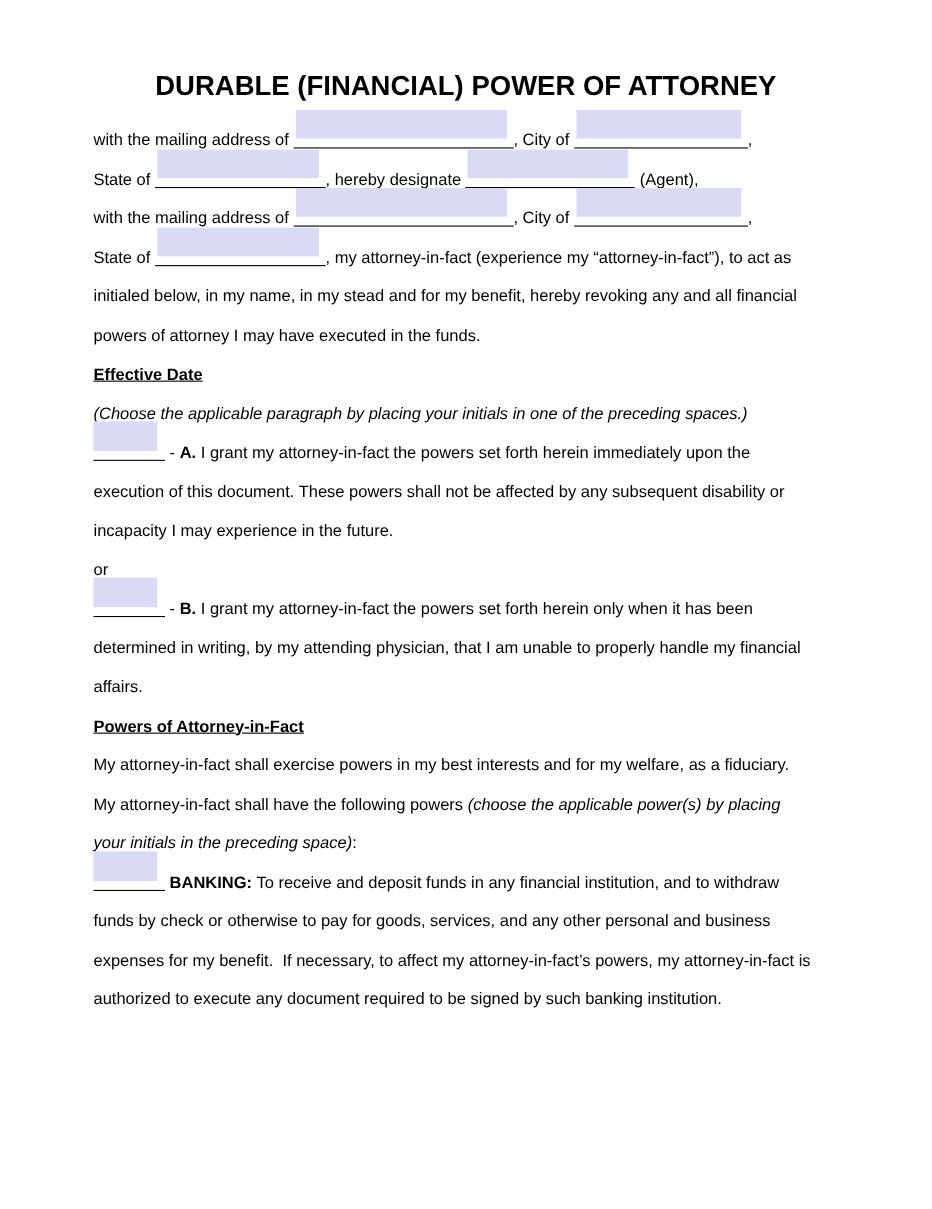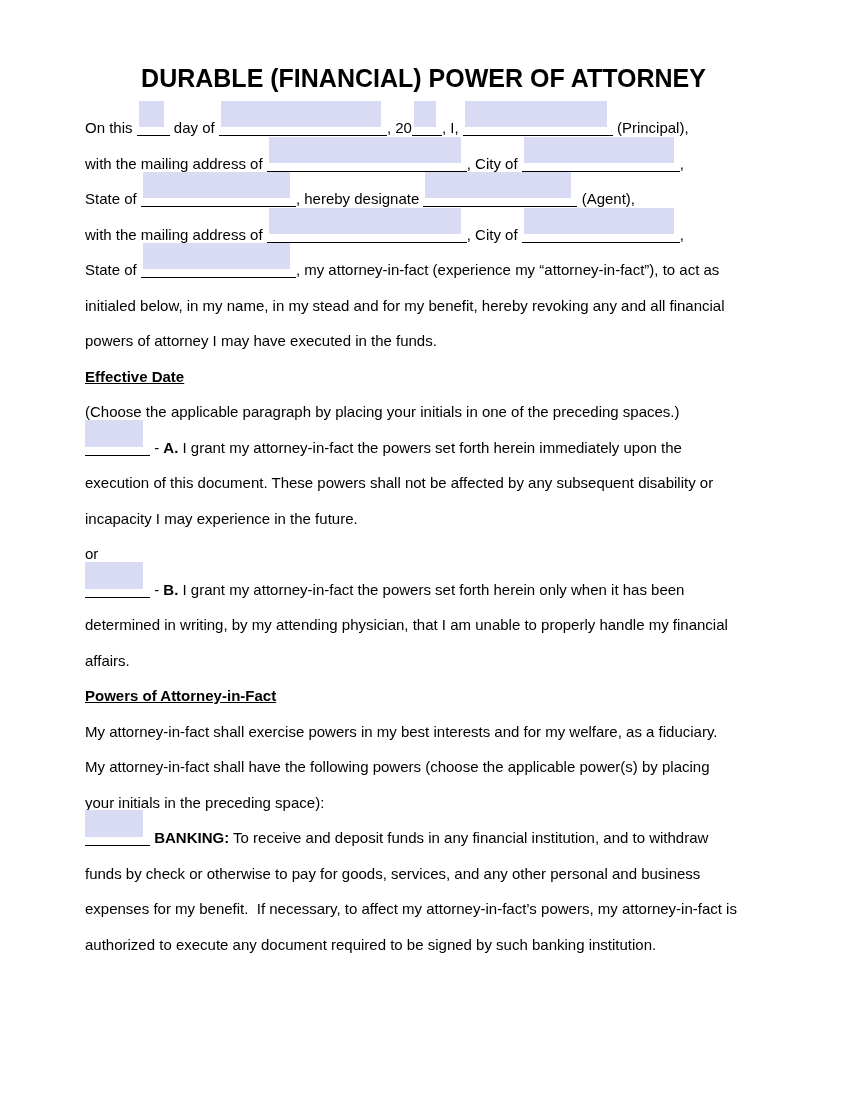--- a/index.html
+++ b/index.html
@@ -12,21 +12,21 @@
     position:absolute; top:64px; left:0; width:847px;
     text-align:center; font-size:25px; font-weight:bold; white-space:pre;
   }
   .body {
     position:absolute; left:85px; top:110px; width:678px;
   }
   .ln { white-space:pre; font-size:15px; line-height:35.5px; height:35.5px; }
   .center { text-align:left; }
   .hb { font-weight:bold; text-decoration:underline; }
   .b { font-weight:bold; }
-  .i { }
+  .i { font-style:italic; }
   .blank {
     display:inline-block; position:relative; height:3px;
     border-bottom:1.7px solid #000; vertical-align:-3px;
   }
   .blank::before {
     content:""; position:absolute; left:2px; right:6px; bottom:8px; height:26px;
     background:var(--field-highlight,#d9dbf5);
   }
   .blank.init::before { left:0; right:7px; height:27px; }
   .footer-logo {
@@ -41,21 +41,20 @@
 </style>
 </head>
 <body>
 
 <div class="page">
 
   <div class="title">DURABLE (FINANCIAL) POWER OF ATTORNEY</div>
 
   <div class="body">
 
-    <div class="ln"><span>On this </span><span class="blank" style="width:33px"></span><span> day of </span><span class="blank" style="width:168px"></span><span>, 20</span><span class="blank" style="width:30px"></span><span>, I, </span><span class="blank" style="width:150px"></span><span> (Principal),</span></div>
 
     <div class="ln"><span>with the mailing address of </span><span class="blank" style="width:200px"></span><span>, City of </span><span class="blank" style="width:158px"></span><span>,</span></div>
 
     <div class="ln"><span>State of </span><span class="blank" style="width:155px"></span><span>, hereby designate </span><span class="blank" style="width:154px"></span><span> (Agent),</span></div>
 
     <div class="ln"><span>with the mailing address of </span><span class="blank" style="width:200px"></span><span>, City of </span><span class="blank" style="width:158px"></span><span>,</span></div>
 
     <div class="ln"><span>State of </span><span class="blank" style="width:155px"></span><span>, my attorney-in-fact (experience my “attorney-in-fact”), to act as</span></div>
 
     <div class="ln"><span>initialed below, in my name, in my stead and for my benefit, hereby revoking any and all financial</span></div>

